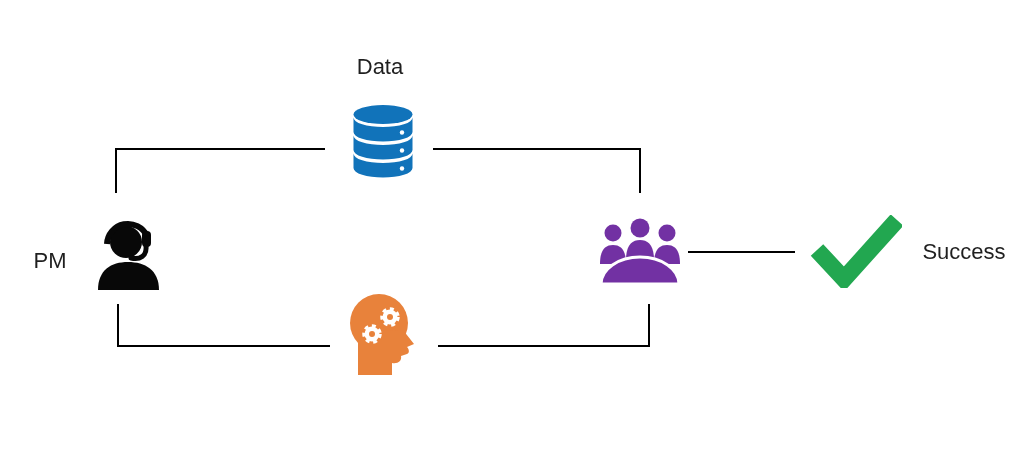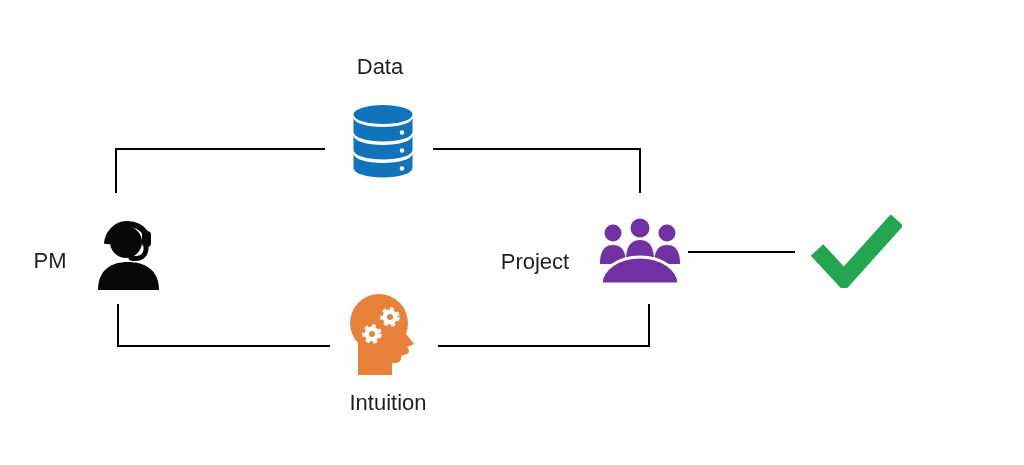--- a/index.html
+++ b/index.html
@@ -27,22 +27,21 @@
 
   <div class="line" style="left:117px;top:304px;width:2px;height:43px"></div>
   <div class="line" style="left:117px;top:345px;width:213px;height:2px"></div>
   <div class="line" style="left:438px;top:345px;width:212px;height:2px"></div>
   <div class="line" style="left:648px;top:304px;width:2px;height:43px"></div>
 
   <div class="line" style="left:688px;top:251px;width:107px;height:2px"></div>
 
   <div class="label" style="left:340px;top:55px;width:80px">Data</div>
   <div class="label" style="left:28px;top:249px;width:44px">PM</div>
-  <div class="label" style="left:336px;top:391px;width:104px">Intuition</div>
-  <div class="label" style="left:492px;top:250px;width:86px">Project</div>
+  <div class="label" style="left:918px;top:240px;width:92px">Success</div>
 
   <svg class="icon" style="left:353px;top:105px" width="60" height="73" viewBox="0 0 60 73">
     <g fill="#1173BA">
       <ellipse cx="30" cy="9.5" rx="29.5" ry="9.5"></ellipse>
       <path d="M0.5 12.5 A29.5 9.5 0 0 0 59.5 12.5 L59.5 27 A29.5 9.5 0 0 1 0.5 27 Z"></path>
       <path d="M0.5 30.5 A29.5 9.5 0 0 0 59.5 30.5 L59.5 45 A29.5 9.5 0 0 1 0.5 45 Z"></path>
       <path d="M0.5 48.5 A29.5 9.5 0 0 0 59.5 48.5 L59.5 63 A29.5 9.5 0 0 1 0.5 63 Z"></path>
     </g>
     <circle cx="49" cy="27.5" r="2.2" fill="#ffffff"></circle>
     <circle cx="49" cy="45.5" r="2.2" fill="#ffffff"></circle>

